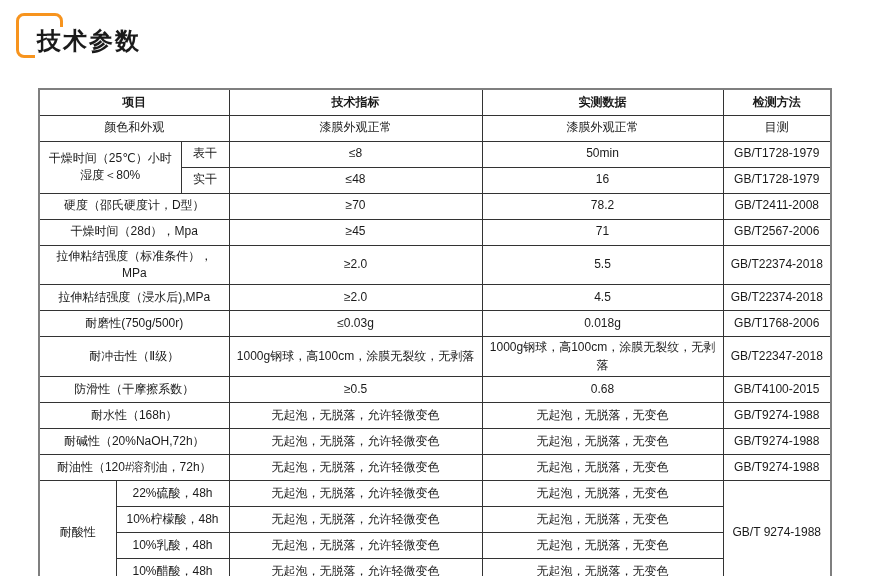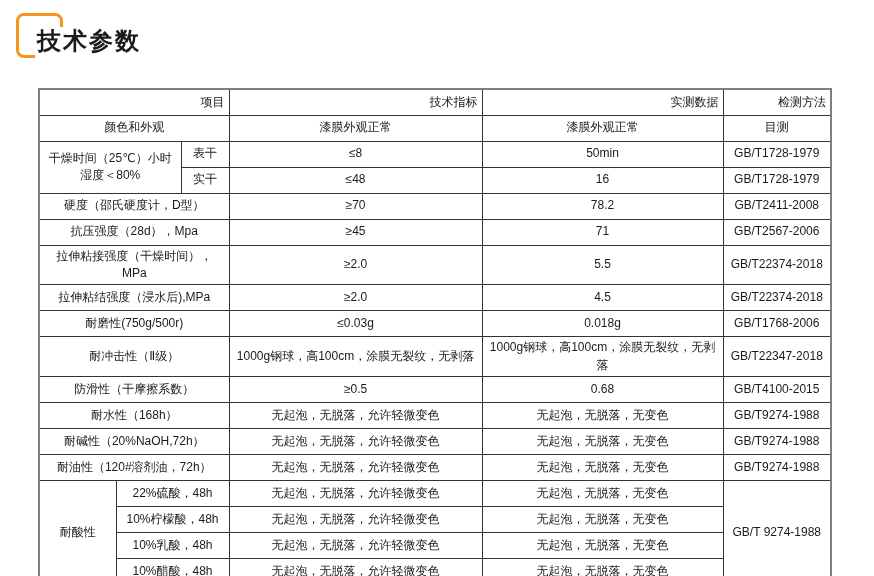--- a/index.html
+++ b/index.html
@@ -62,21 +62,21 @@
     font-size: 12px;
     font-weight: normal;
     color: #1a1a1a;
     text-align: center;
     vertical-align: middle;
     padding: 2px 4px;
     overflow: hidden;
     line-height: 1.45;
   }
   .spec-table tr { height: 26px; }
-  .spec-table th { font-weight: normal; text-align: right; }
+  .spec-table th { font-weight: bold; }
   .cell-left   { text-align: left; padding-left: 9px; }
   .cell-prewrap{ white-space: pre-line; line-height: 1.6; }
   .cell-method { text-align: left; padding-left: 3px; padding-right: 1px; letter-spacing: 0; }
   .cell-method-center { text-align: center; padding-left: 2px; padding-right: 2px; }
   .cell-small  { font-size: 10.5px; }
 </style>
 </head>
 <body>
 
 <div class="page">
@@ -122,27 +122,27 @@
           <td>16</td>
           <td class="cell-method">GB/T1728-1979</td>
         </tr>
         <tr>
           <td colspan="3" class="cell-left">硬度（邵氏硬度计，D型）</td>
           <td>≥70</td>
           <td>78.2</td>
           <td class="cell-method">GB/T2411-2008</td>
         </tr>
         <tr>
-          <td colspan="3" class="cell-left">抗压强度（28d），Mpa</td>
+          <td colspan="3" class="cell-left">干燥时间（28d），Mpa</td>
           <td>≥45</td>
           <td>71</td>
           <td class="cell-method">GB/T2567-2006</td>
         </tr>
         <tr>
-          <td colspan="3" class="cell-left">拉伸粘接强度（干燥时间），MPa</td>
+          <td colspan="3" class="cell-left">拉伸粘结强度（标准条件），MPa</td>
           <td>≥2.0</td>
           <td>5.5</td>
           <td class="cell-method">GB/T22374-2018</td>
         </tr>
         <tr>
           <td colspan="3" class="cell-left">拉伸粘结强度（浸水后),MPa</td>
           <td>≥2.0</td>
           <td>4.5</td>
           <td class="cell-method">GB/T22374-2018</td>
         </tr>

